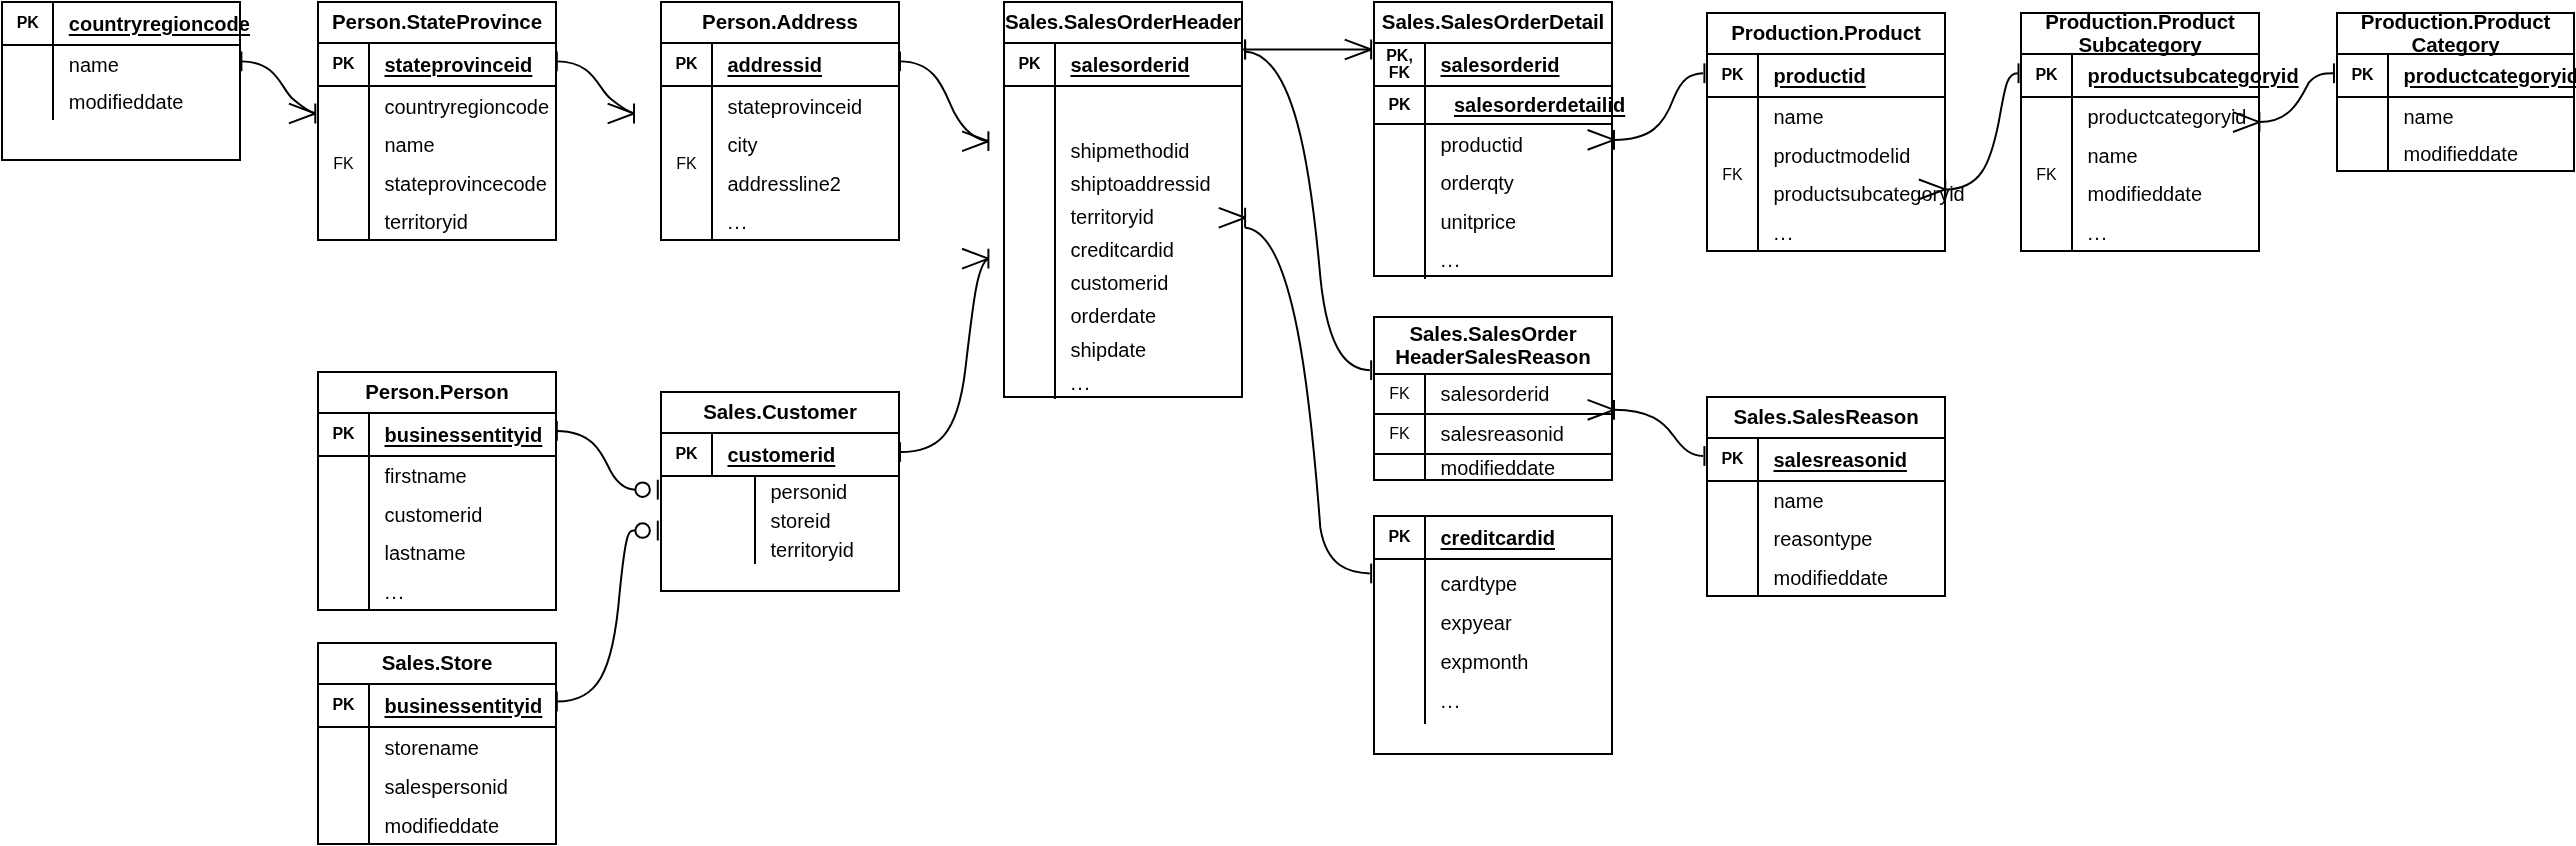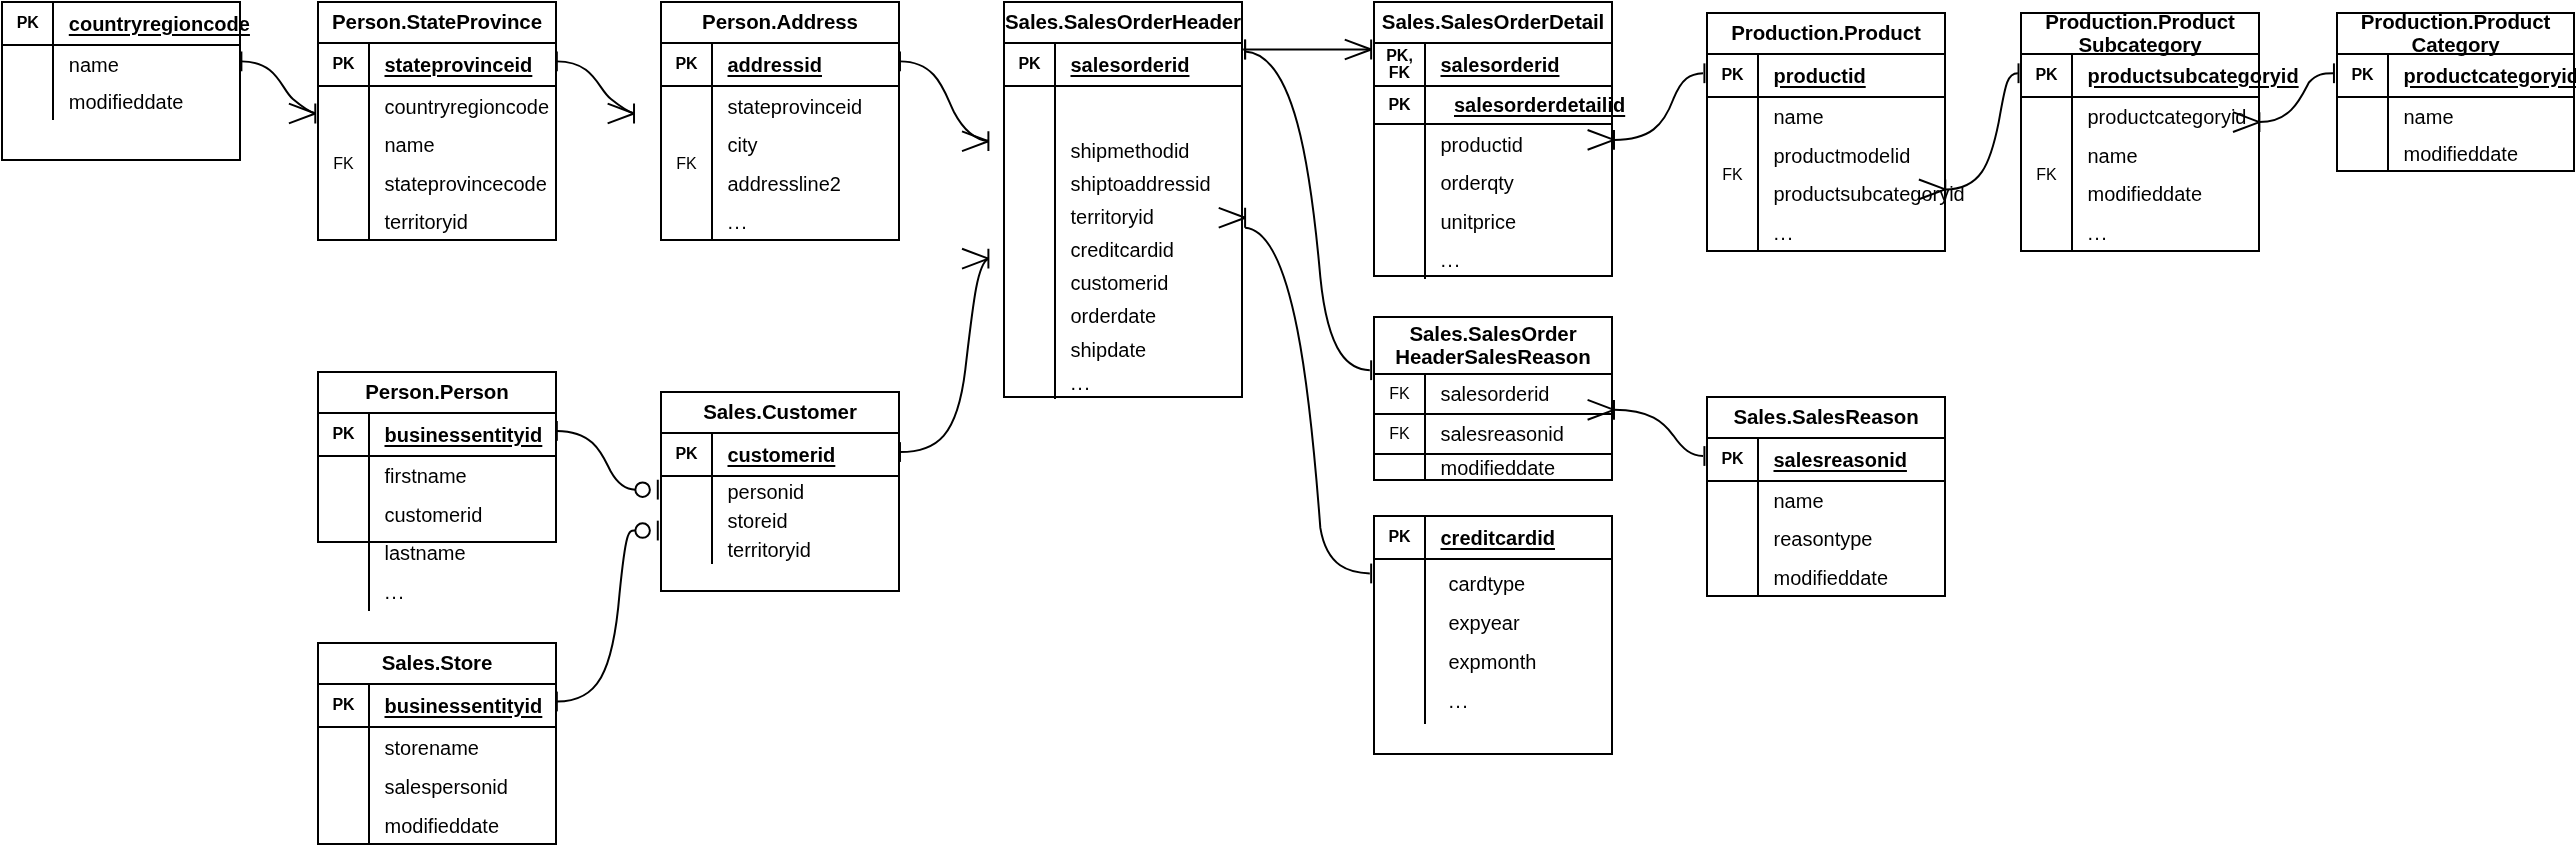--- a/index.html
+++ b/index.html
@@ -207,21 +207,21 @@
       <div class="attr-block" style="height: 76px;">
         <div class="keycol">
           <span></span>
         </div>
         <div class="fieldcol">
           <div class="attr-row" style="height: 38px;">name</div>
           <div class="attr-row" style="height: 38px;">modifieddate</div>
         </div>
       </div>
     </div>
-    <div class="entity" style="left: 317px; top: 371px; width: 240px; height: 172px;">
+    <div class="entity" style="left: 317px; top: 371px; width: 240px; height: 240px;">
       <div class="ent-title" style="height: 41px;">Person.Person</div>
       <div class="attr-block" style="height: 41px;">
         <div class="keycol">
           <span>PK</span>
         </div>
         <div class="fieldcol">
           <div class="attr-row pk" style="height: 41px;">businessentityid</div>
         </div>
       </div>
       <div class="attr-block" style="height: 156px;">
@@ -239,21 +239,21 @@
     <div class="entity" style="left: 660px; top: 391px; width: 240px; height: 201px;">
       <div class="ent-title" style="height: 41px;">Sales.Customer</div>
       <div class="attr-block" style="height: 41px;">
         <div class="keycol">
           <span>PK</span>
         </div>
         <div class="fieldcol">
           <div class="attr-row pk" style="height: 41px;">customerid</div>
         </div>
       </div>
-      <div class="attr-block" style="height: 89px;">
+      <div class="attr-block" style="height: 89px; padding-left: 43px;">
         <div class="keycol">
           <span></span>
         </div>
         <div class="fieldcol">
           <div class="attr-row" style="height: 39px;">personid</div>
           <div class="attr-row" style="height: 39px;">storeid</div>
           <div class="attr-row" style="height: 39px;">territoryid</div>
         </div>
       </div>
     </div>
@@ -328,21 +328,21 @@
     </div>
     <div class="entity" style="left: 1373px; top: 515px; width: 240px; height: 240px;">
       <div class="attr-block" style="height: 41px;">
         <div class="keycol">
           <span>PK</span>
         </div>
         <div class="fieldcol">
           <div class="attr-row pk" style="height: 41px;">creditcardid</div>
         </div>
       </div>
-      <div class="attr-block" style="height: 166px; gap: 8px;">
+      <div class="attr-block" style="height: 166px;">
         <div class="keycol">
           <span></span>
         </div>
         <div class="fieldcol">
           <div class="attr-row" style="height: 39px;">cardtype</div>
           <div class="attr-row" style="height: 39px;">expyear</div>
           <div class="attr-row" style="height: 39px;">expmonth</div>
           <div class="attr-row dots" style="height: 39px;">...</div>
         </div>
       </div>

